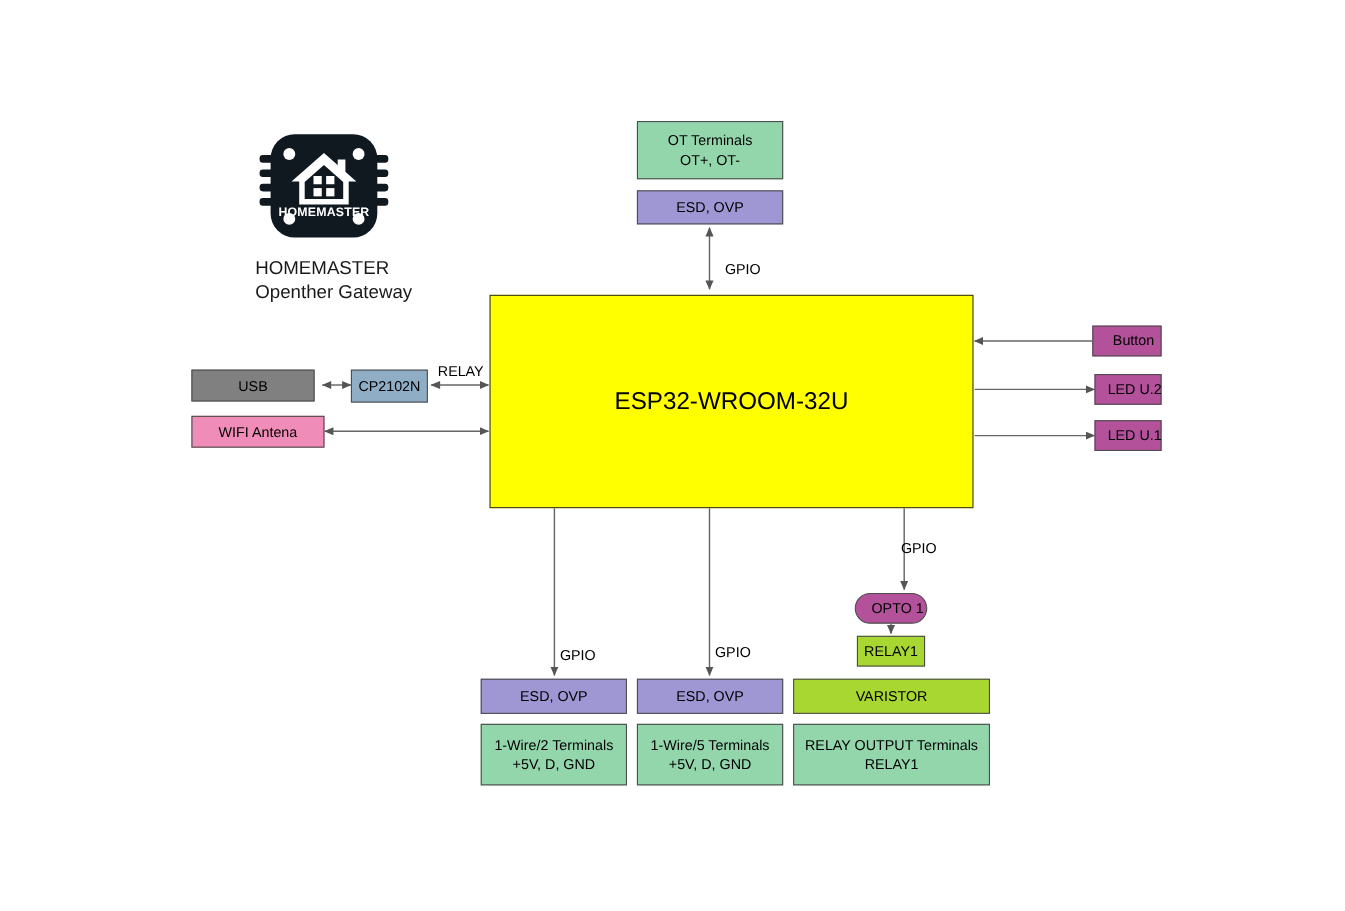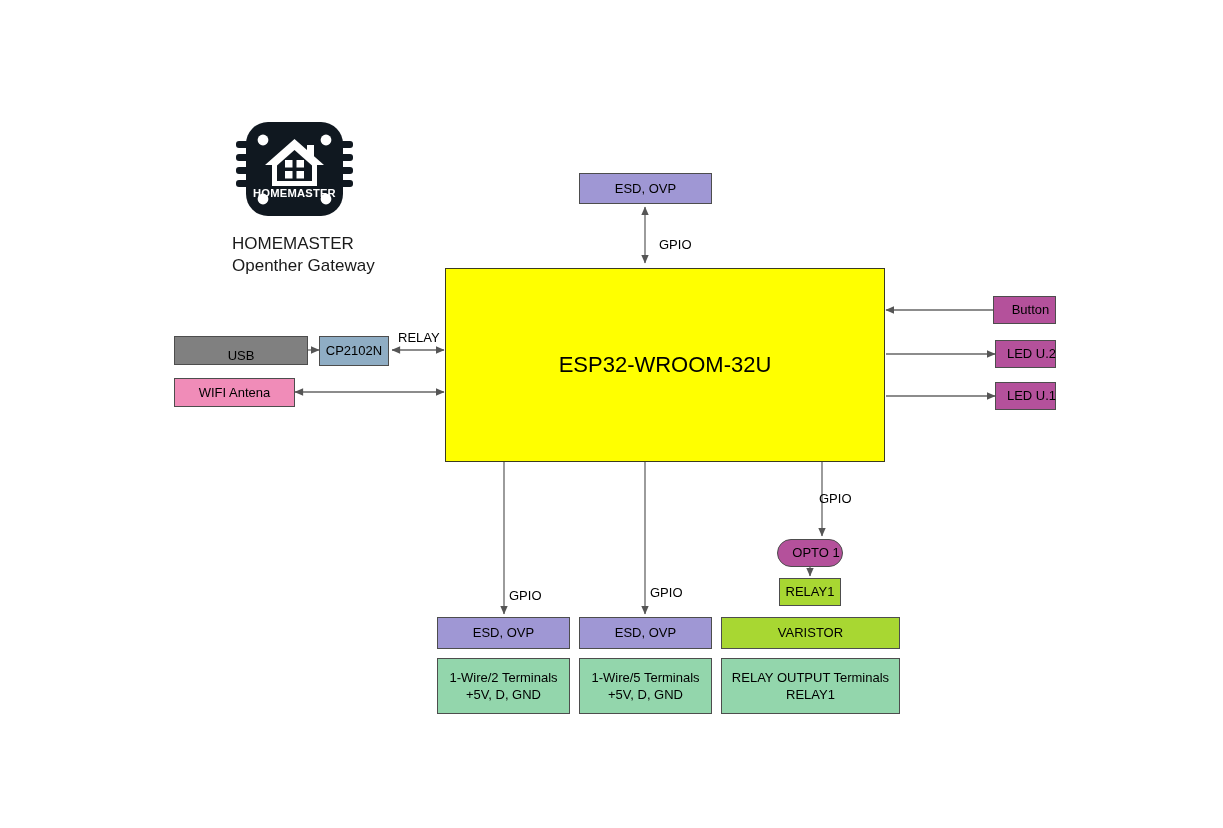--- a/index.html
+++ b/index.html
@@ -169,30 +169,34 @@
 
         <text x="62.5" y="83.5" fill="#ffffff" font-family="Liberation Sans, sans-serif" font-size="11.2" font-weight="bold" text-anchor="middle" letter-spacing="0.2">HOMEMASTER</text>
       </svg>
     </div>
     <div id="brand-caption">
       <span class="ln">HOMEMASTER</span>
       <span class="ln">Openther Gateway</span>
     </div>
   </div>
 
+  <div class="node n-green f13" style="left:579px; top:110px; width:133px; height:53px;">
+    <span class="ln">OT Terminals</span>
+    <span class="ln">OT+, OT-</span>
+  </div>
 
   <div class="node n-purple f13" style="left:579px; top:173px; width:133px; height:31px;">
     <span class="ln">ESD, OVP</span>
   </div>
 
   <div class="node n-yellow f22" style="left:445px; top:268px; width:440px; height:194px;">
     <span class="ln">ESP32-WROOM-32U</span>
   </div>
 
-  <div class="node n-gray f13" style="left:174px; top:336px; width:134px; height:29px;justify-content:flex-end;">
+  <div class="node n-gray f13" style="left:174px; top:336px; width:112px; height:29px;">
     <span class="ln">USB</span>
   </div>
 
   <div class="node n-blue f13" style="left:319px; top:336px; width:70px; height:30px;">
     <span class="ln">CP2102N</span>
   </div>
 
   <div class="node n-pink f13" style="left:174px; top:378px; width:121px; height:29px;">
     <span class="ln">WIFI Antena</span>
   </div>

